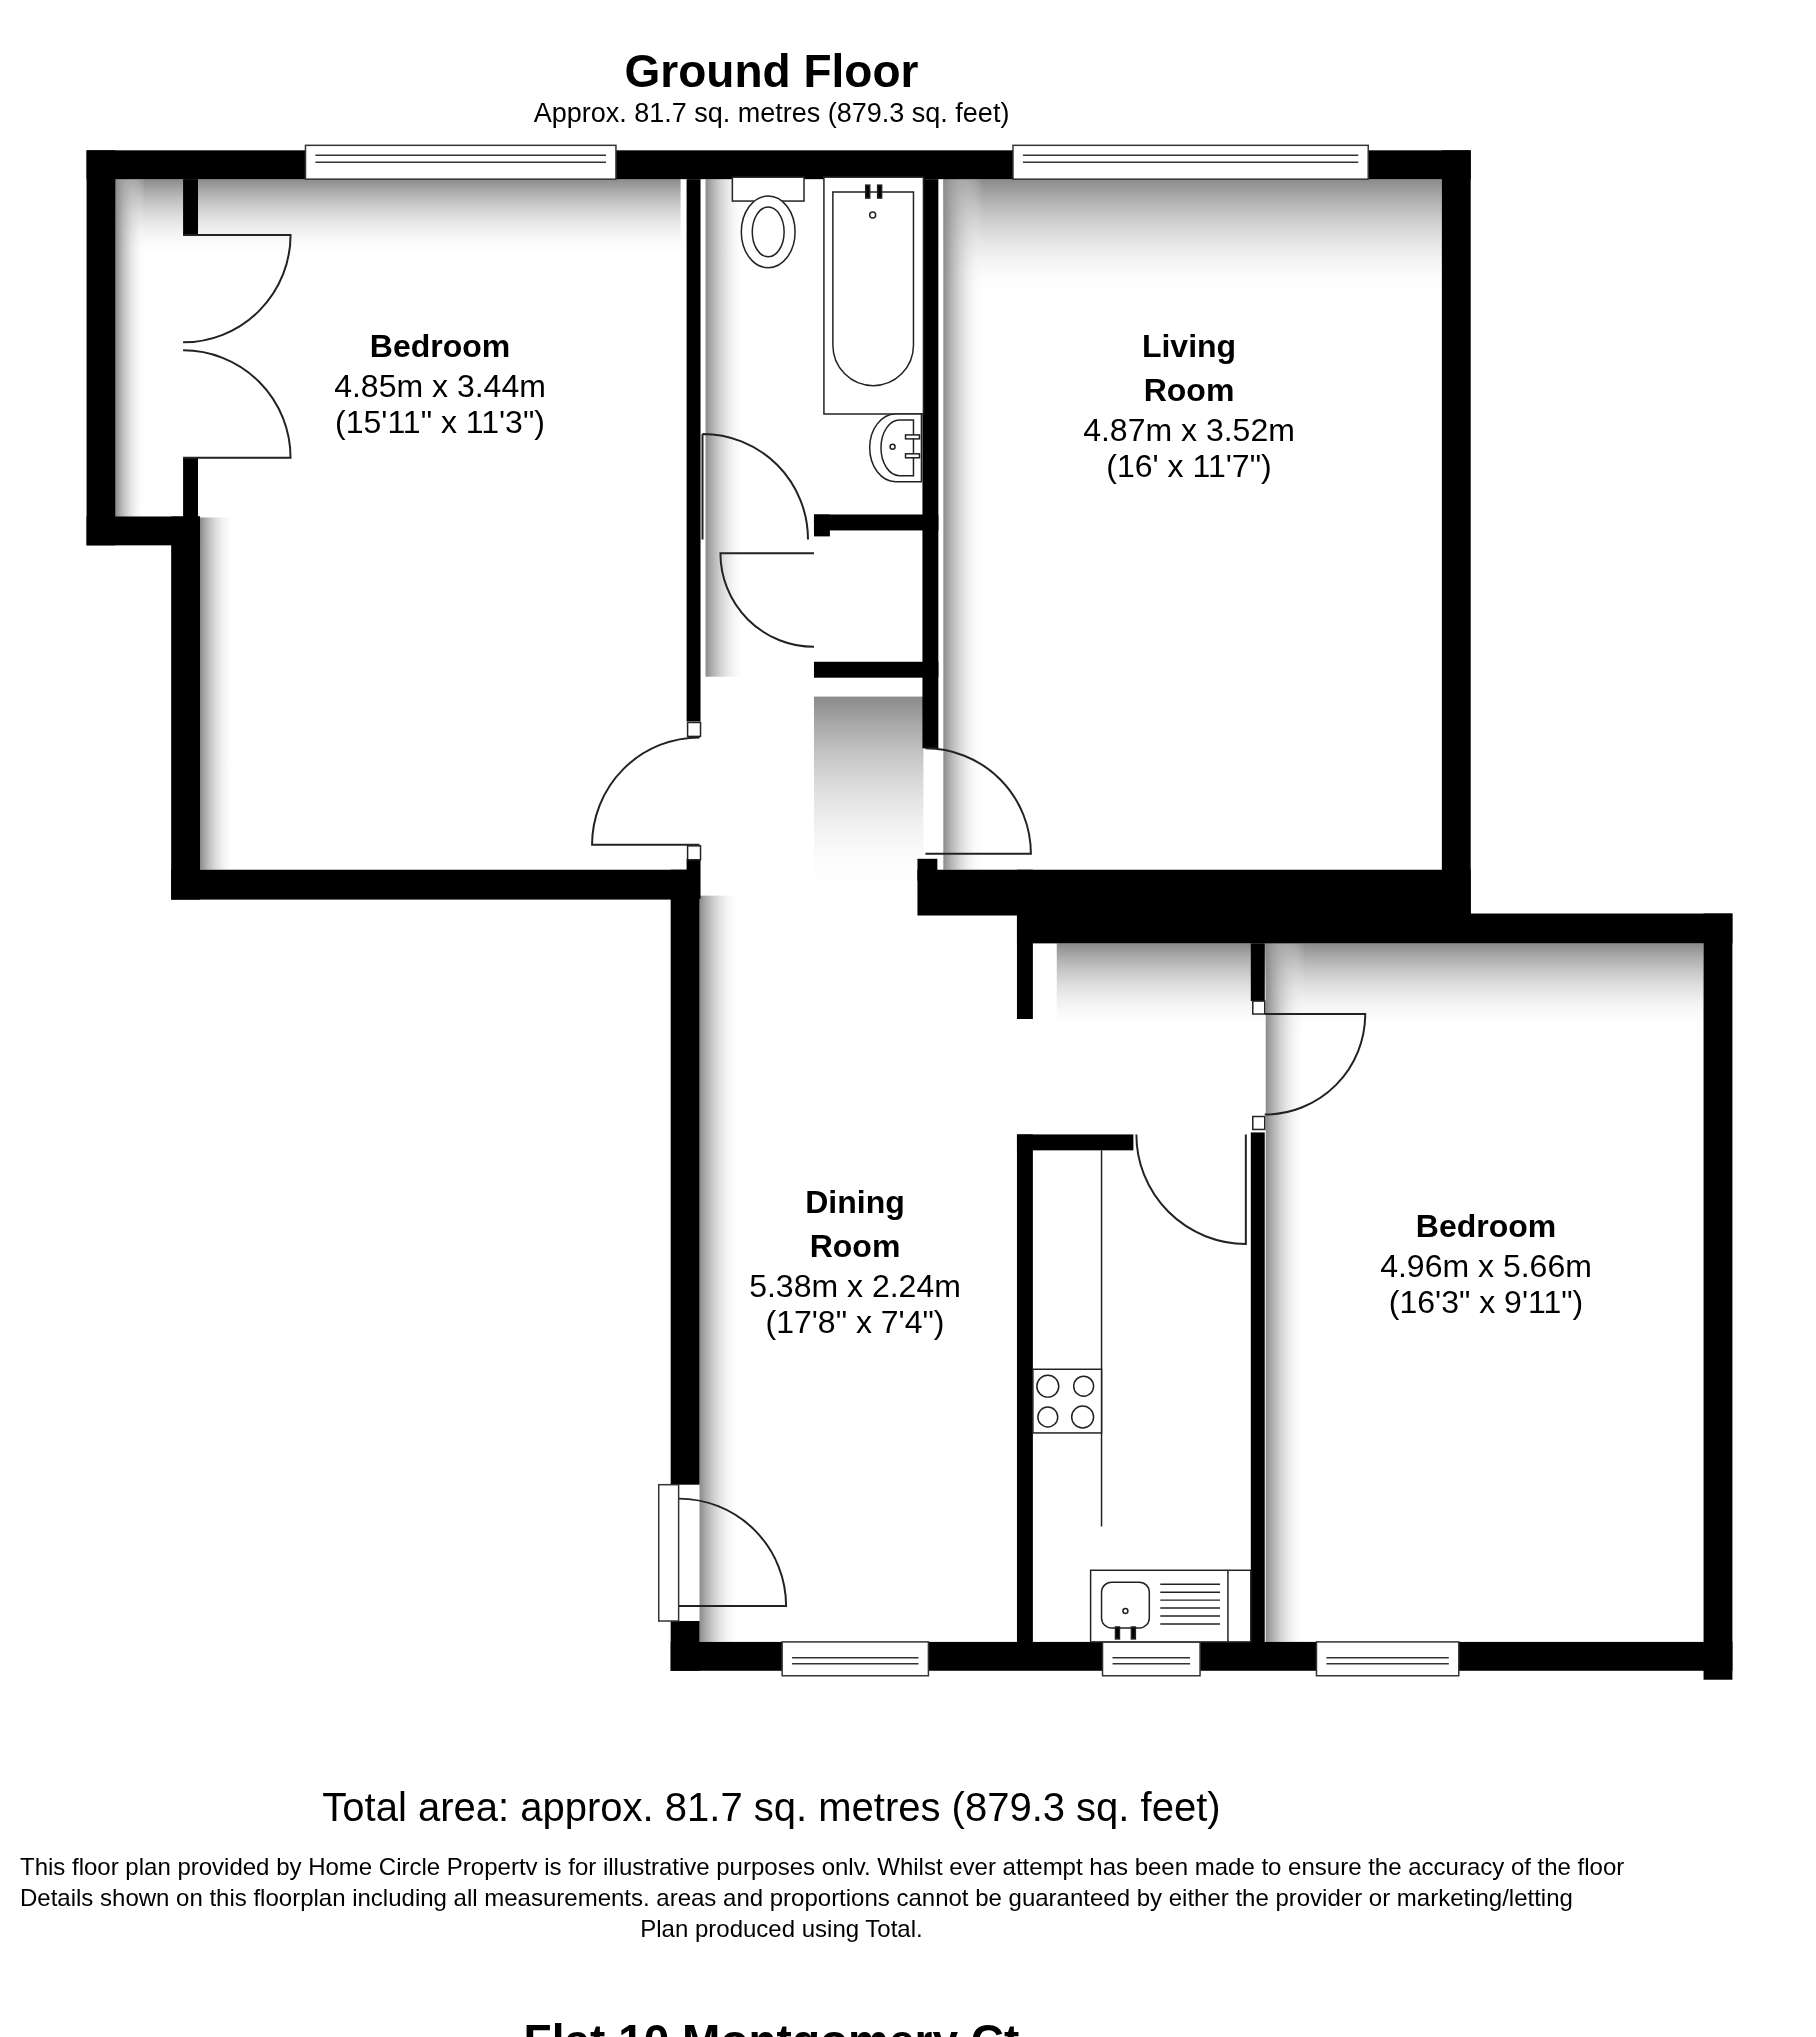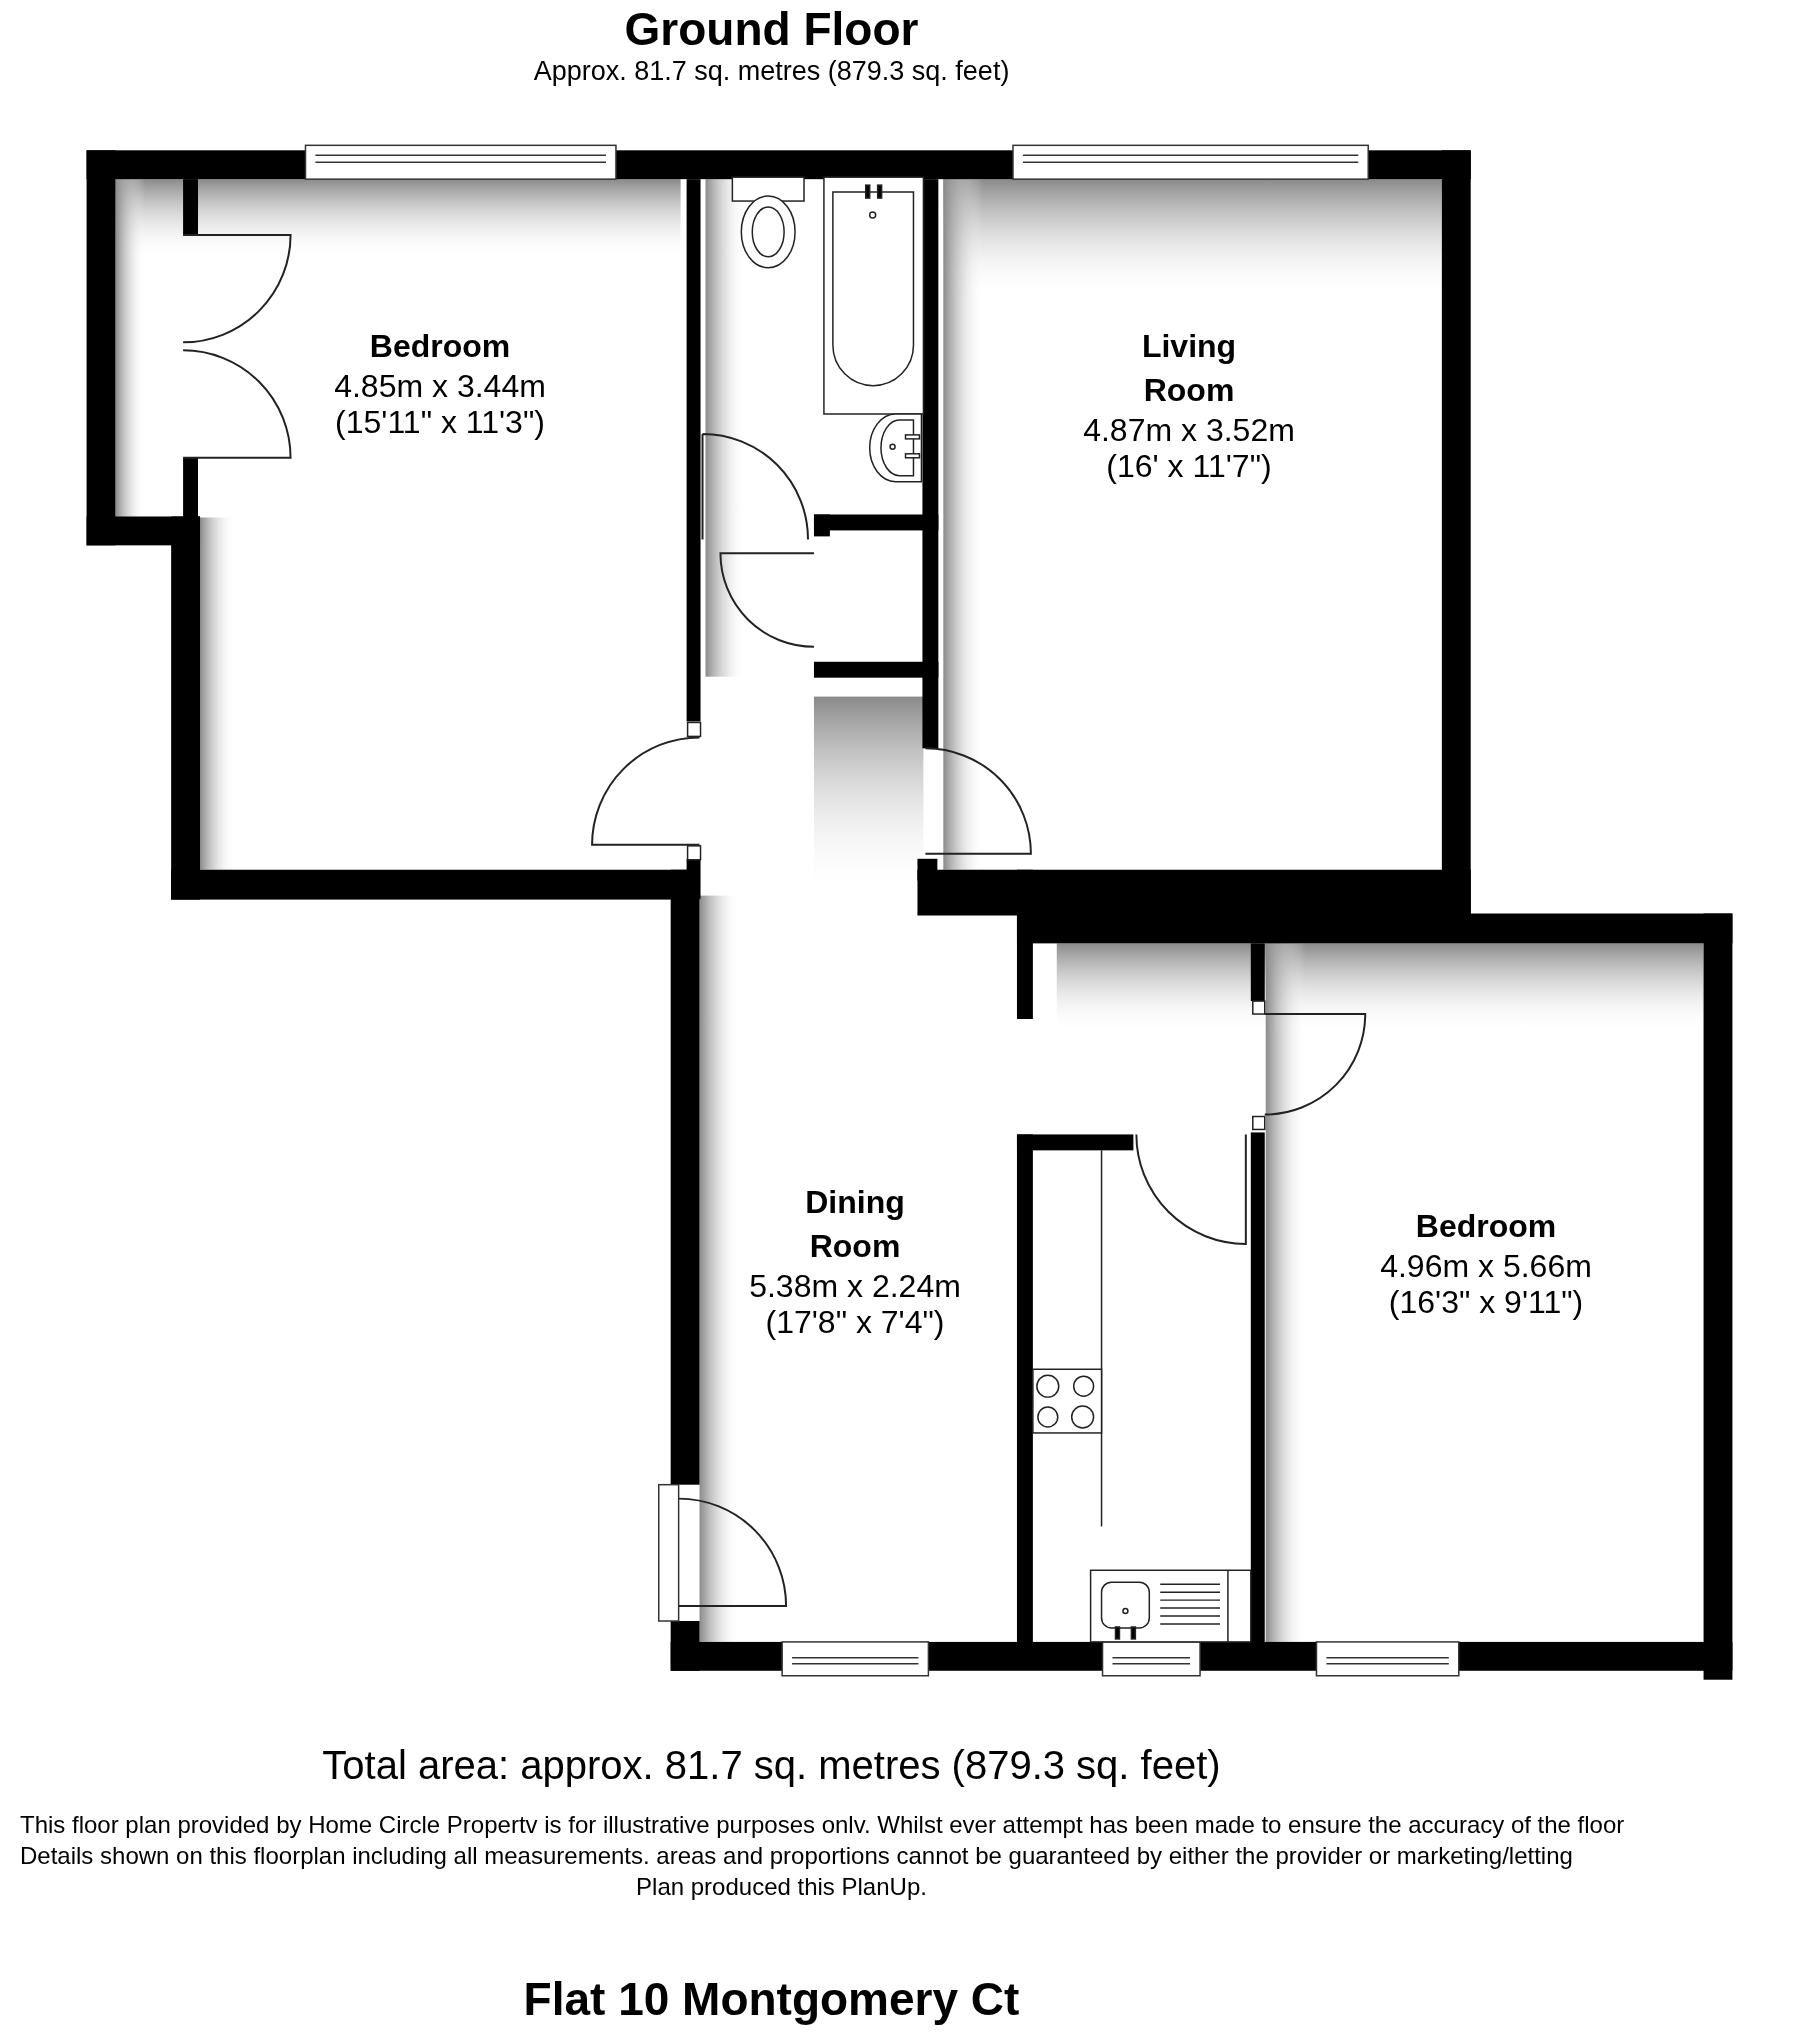--- a/index.html
+++ b/index.html
@@ -1,17 +1,17 @@
 <!DOCTYPE html>
 <html><head>
 <meta charset="utf-8">
 <style>
   html, body { margin:0; padding:0; background:#ffffff; }
   body { width:1817px; height:2038px; position:relative; overflow:hidden; font-family:"Liberation Sans", sans-serif; color:#000; }
-  .abs { position:absolute; left:0; width:1543px; text-align:center; }
+  .abs { position:absolute; left:0; width:1543px; text-align:center;margin-top:42px; }
   #title { top:2px; font-size:46px; font-weight:bold; }
   #subtitle { top:56px; font-size:27px; }
   #total { top:1743px; font-size:40px; }
   #disclaimer { top:1809px; font-size:24px; line-height:31px; }
   #disclaimer div { white-space:nowrap;padding-left:20px; }
   #address { top:1972px; font-size:46px; font-weight:bold; }
   svg#plan { position:absolute; left:0; top:0; width:1817px; height:2038px; }
   .room-label { position:absolute; text-align:center; transform:translateX(-50%); white-space:nowrap; }
   .room-name { font-weight:bold; font-size:32px; line-height:44px; }
   .room-dim { font-size:32px; line-height:36px;text-align:center; }
@@ -211,16 +211,16 @@
 <div class="room-label" style="left:1486px; top:1204px;">
   <div class="room-name">Bedroom</div>
   <div class="room-dim">4.96m x 5.66m</div>
   <div class="room-dim">(16'3" x 9'11")</div>
 </div>
 
 <div id="total" class="abs">Total area: approx. 81.7 sq. metres (879.3 sq. feet)</div>
 <div id="disclaimer" class="abs">
   <div>This floor plan provided by Home Circle Propertv is for illustrative purposes onlv. Whilst ever attempt has been made to ensure the accuracy of the floor</div>
   <div>Details shown on this floorplan including all measurements. areas and proportions cannot be guaranteed by either the provider or marketing/letting</div>
-  <div>Plan produced this PlanUp.</div>
+  <div>Plan produced using Total.</div>
 </div>
 <div id="address" class="abs">Flat 10 Montgomery Ct</div>
 
 
 </body></html>

